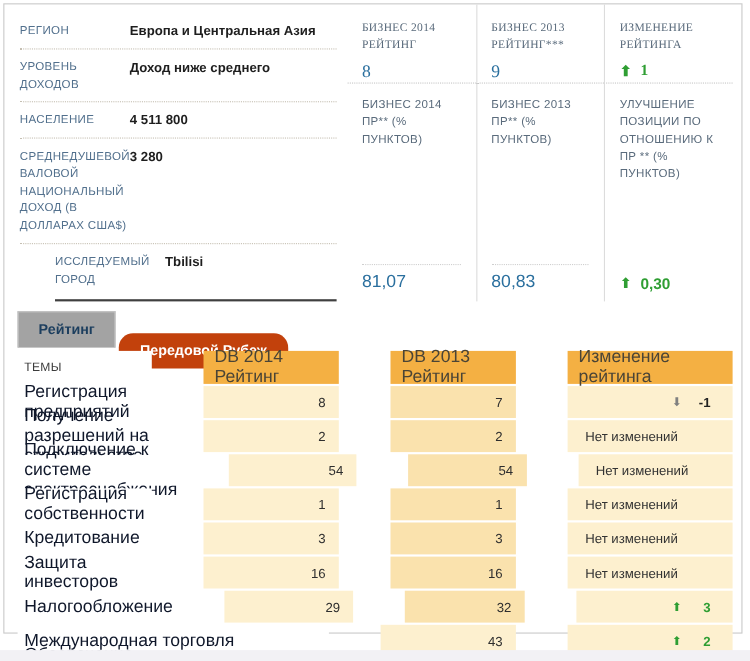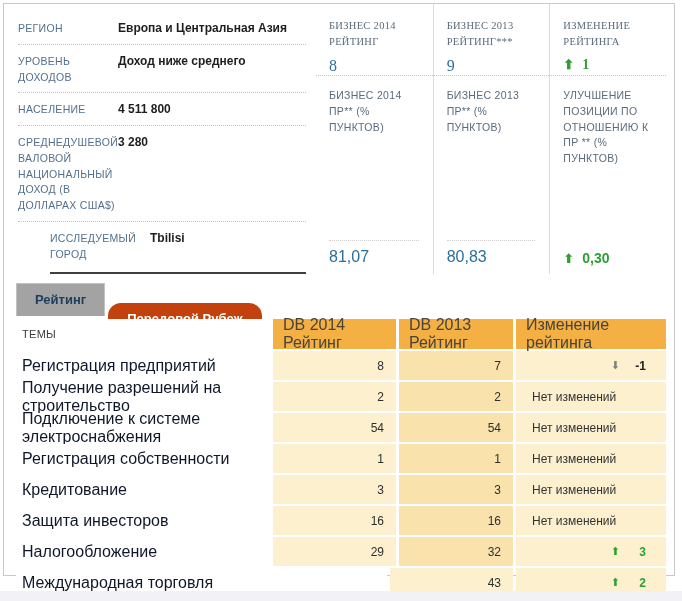--- a/index.html
+++ b/index.html
@@ -37,21 +37,21 @@
   
   .tabs { display:flex; align-items:flex-start; margin:9px 0 0 12px; height:33px; }
   .tab { font-size:13px; font-weight:bold; cursor:pointer; }
   .tab.active { background:#a3a3a3; border:1px solid #c3c3c3; border-bottom:none;
                 color:#1c3e5e; padding:8px 18px 9px; }
   .tab.inactive { background:#c2410c; color:#ffffff; padding:8px 19px 9px;
                   margin-left:3px; margin-top:20px;border-radius:13px; }
 
   
   .rank-table { margin:3px 8px 0 12px; }
-  .t-row { display:flex; margin-bottom:2px; height:29px; }
+  .t-row { display:flex; margin-bottom:2px; height:29px;gap:44px; }
   .t-row.header { height:30px; margin-bottom:2px; }
   .cell-topic { flex:1; display:flex; align-items:center; padding-left:6px;
                 font-size:16px; color:#0f172a; background:#ffffff; }
   .t-row.header .cell-topic { color:#3c3c3c; font-size:11px; letter-spacing:.3px; }
   .cell-n1, .cell-n2 { display:flex; align-items:center; justify-content:flex-end;
                        padding-right:12px; font-size:12px; color:#2e2e2e; margin-left:3px; }
   .cell-n1 { width:123px; background:#fdf0cf; }
   .cell-n2 { width:114px; background:#fae2ad; }
   .cell-chg { width:150px; margin-left:3px; background:#fdf0cf; display:flex;
               align-items:center; font-size:12px; color:#333333; }

